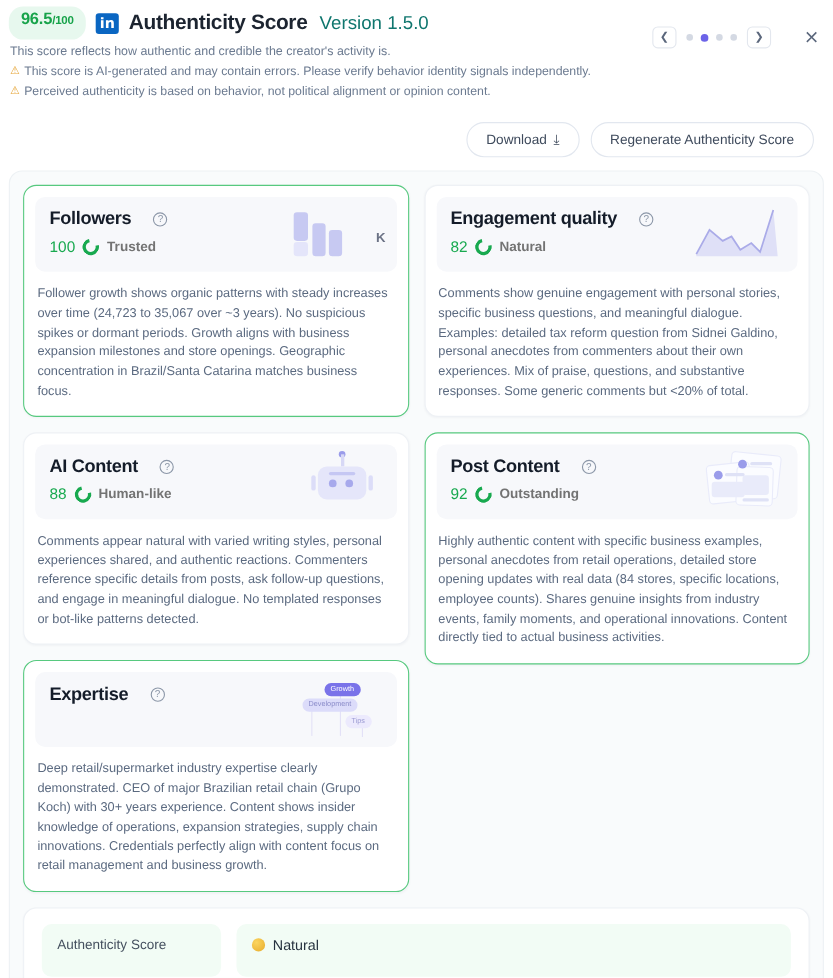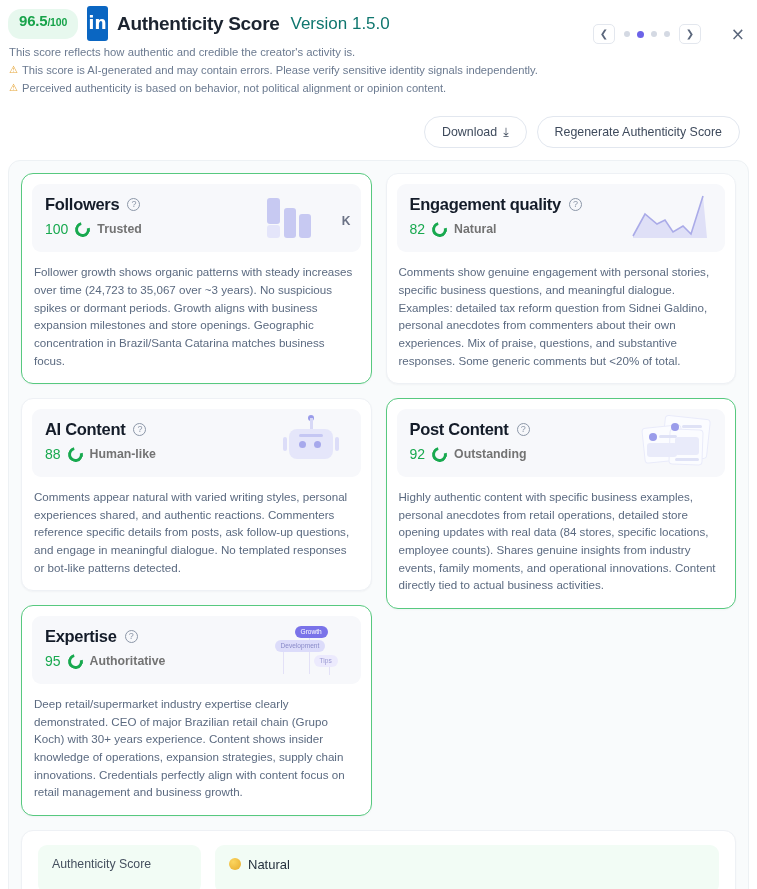--- a/index.html
+++ b/index.html
@@ -33,26 +33,26 @@
     letter-spacing: -0.2px;
     line-height: 1;
     white-space: nowrap;
   }
   .score-pill .denom {
     font-size: 10.5px;
     font-weight: 700;
     vertical-align: baseline;
   }
   .li-icon {
-    width: 21px; height: 35px;
+    width: 21px; height: 19px;
     background: #0a66c2;
     border-radius: 3px;
     display: flex; align-items: center; justify-content: center;
     color: #fff;
-    font-size: 17px;
+    font-size: 13px;
     font-weight: 700;
     line-height: 1;
     font-family: "DejaVu Sans", sans-serif;
     flex: 0 0 auto;
   }
   .title {
     font-size: 19px;
     font-weight: 700;
     color: #1c2430;
     letter-spacing: -0.3px;
@@ -167,21 +167,21 @@
     position: relative;
     min-height: 68px;
   }
   .card-title {
     font-size: 16.5px;
     font-weight: 700;
     color: #141c29;
     letter-spacing: -0.3px;
     display: flex;
     align-items: center;
-    gap: 8px;
+    gap: 20px;
   }
   .help-ico {
     width: 13px; height: 13px;
     border: 1.3px solid #8c97a8;
     border-radius: 50%;
     color: #8c97a8;
     font-size: 9px;
     display: flex; align-items: center; justify-content: center;
     line-height: 1;
     font-weight: 400;
@@ -301,21 +301,21 @@
       <span>in</span>
     </div>
     <div class="title">Authenticity Score</div>
     <div class="version">Version 1.5.0</div>
   </div>
 
   <div class="subline">This score reflects how authentic and credible the creator's activity is.</div>
 
   <div class="warn-line">
     <span class="warn-ico">⚠</span>
-    <span>This score is AI-generated and may contain errors. Please verify sensitive identity signals independently.</span>
+    <span>This score is AI-generated and may contain errors. Please verify behavior identity signals independently.</span>
   </div>
   <div class="warn-line">
     <span class="warn-ico">⚠</span>
     <span>Perceived authenticity is based on behavior, not political alignment or opinion content.</span>
   </div>
 
   <div class="pager">
     <div class="pg-btn">❮</div>
     <div class="dots">
       <span class="dot"></span>
@@ -392,25 +392,20 @@
           </div>
         </div>
         <div class="card-body">Comments appear natural with varied writing styles, personal experiences shared, and authentic reactions. Commenters reference specific details from posts, ask follow-up questions, and engage in meaningful dialogue. No templated responses or bot-like patterns detected.</div>
       </div>
 
       <div class="card highlight">
         <div class="card-head">
           <div class="card-title">
             <span>Expertise</span>
             <span class="help-ico">?</span>
-          </div>
-          <div class="card-score">
-            <span class="score-num">95</span>
-            <span class="ring"></span>
-            <span class="score-label">Authoritative</span>
           </div>
           <div class="art">
             <div class="topics">
               <div class="stem" style="left:16px;top:24px;height:26px;"></div>
               <div class="stem" style="left:42px;top:11px;height:39px;"></div>
               <div class="stem" style="left:62px;top:40px;height:11px;"></div>
               <div class="pill p1">Growth</div>
               <div class="pill p2">Development</div>
               <div class="pill p3">Tips</div>
             </div>

